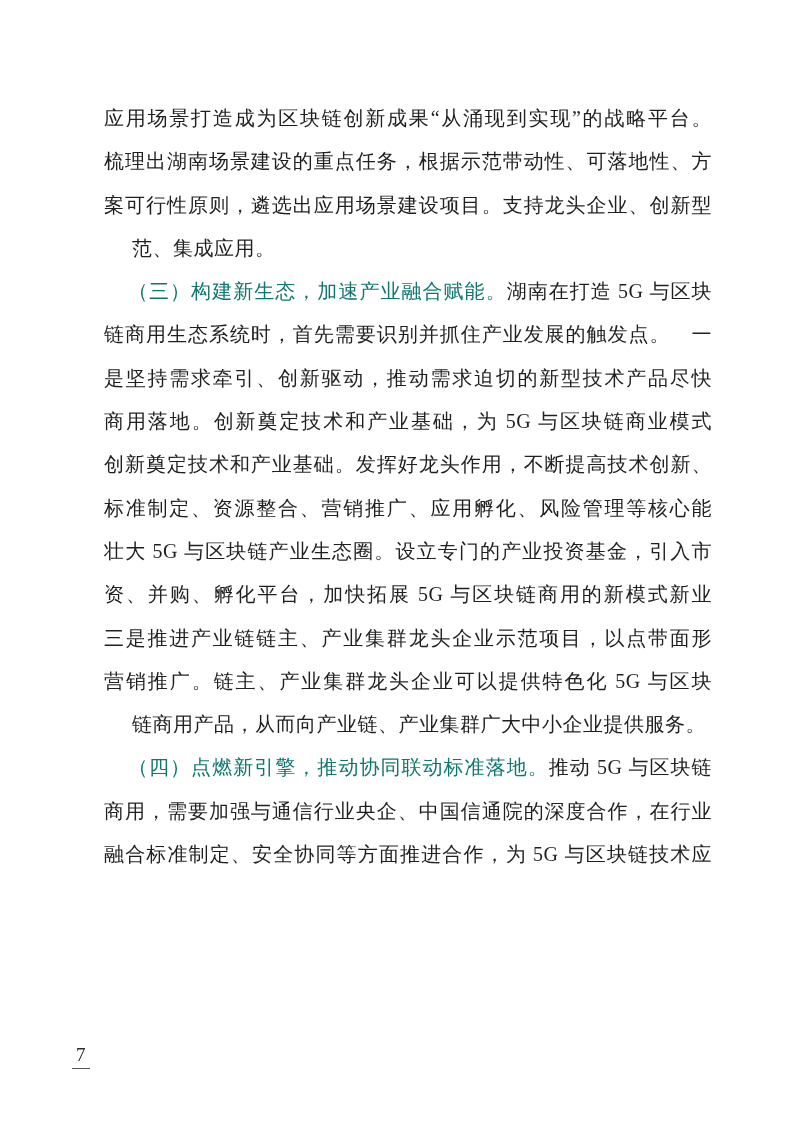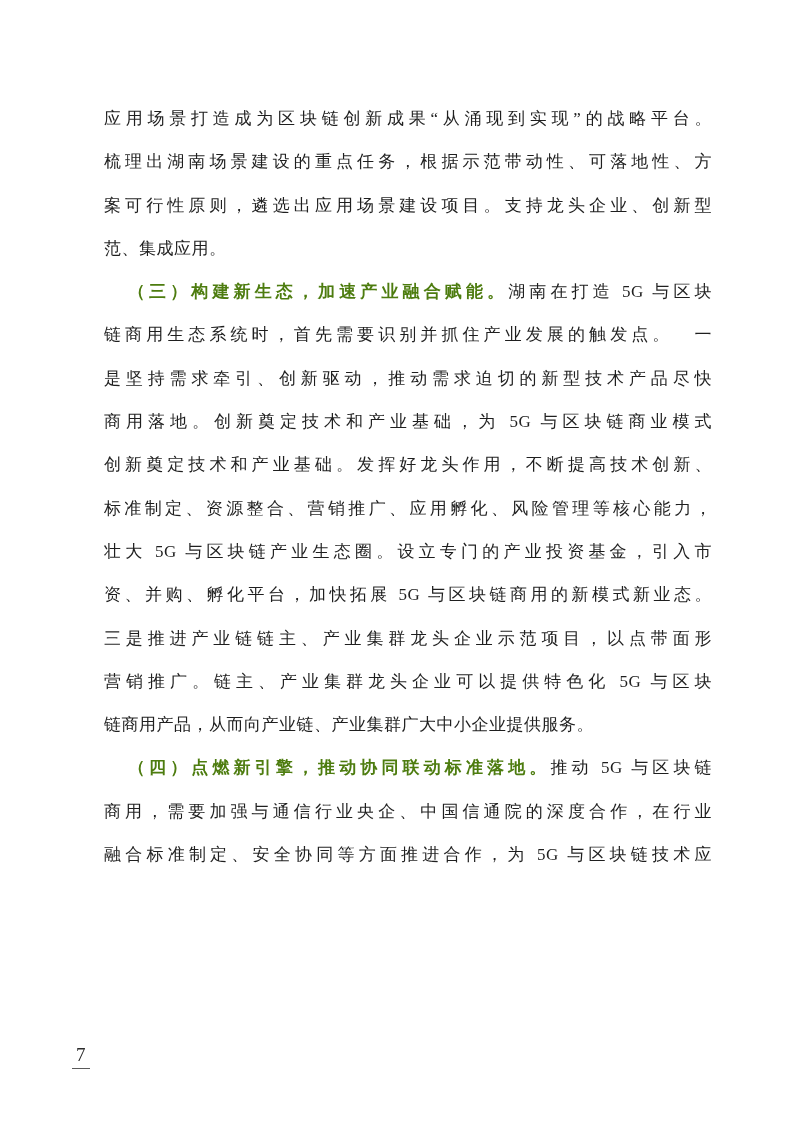--- a/index.html
+++ b/index.html
@@ -20,37 +20,38 @@
     background: #ffffff;
   }
   .doc-body {
     position: absolute;
     left: 104px;
     top: 97px;
     width: 608px;
     color: #1f1f1f;
   }
   .text-line {
-    font-size: 17px;
+    font-size: 20px;
     height: 43.3px;
     line-height: 43.3px;
     text-align: justify;
     text-align-last: justify;
     overflow: hidden;
     letter-spacing: 0.5px;
   }
   .text-line.no-stretch {
     text-align-last: left;
+    margin-left: 28px;
   }
   .text-line.indent {
     text-indent: 24px;
   }
   .run-bold {
-    font-weight: bold;
-    color: #4d7c0f;
+    font-weight: normal;
+    color: #0f766e;
   }
   .page-number {
     position: absolute;
     left: 72px;
     top: 1042px;
     font-size: 19px;
     line-height: 26px;
     color: #2b2b2b;
     border-bottom: 1.6px solid #5a5a5a;
     padding: 0 4px 0 4px;

